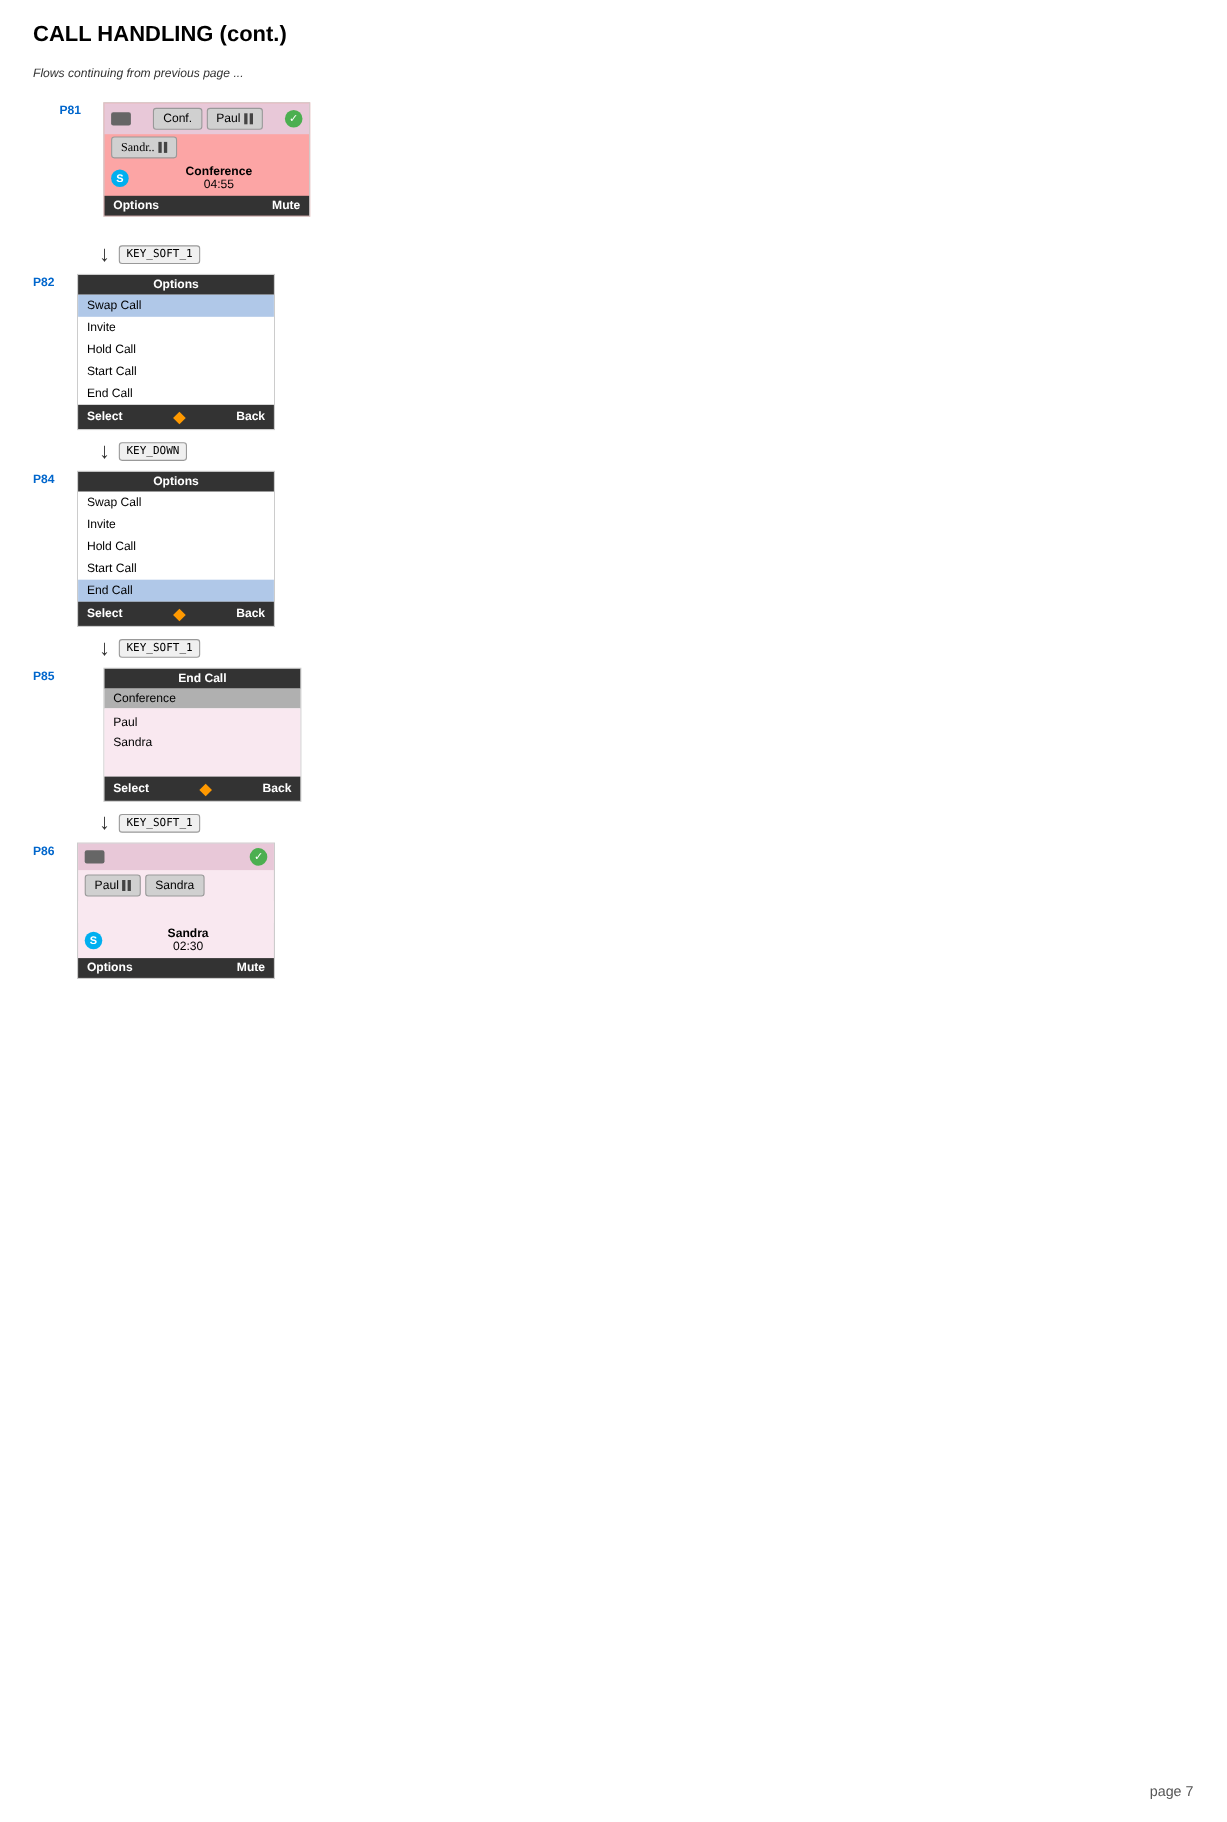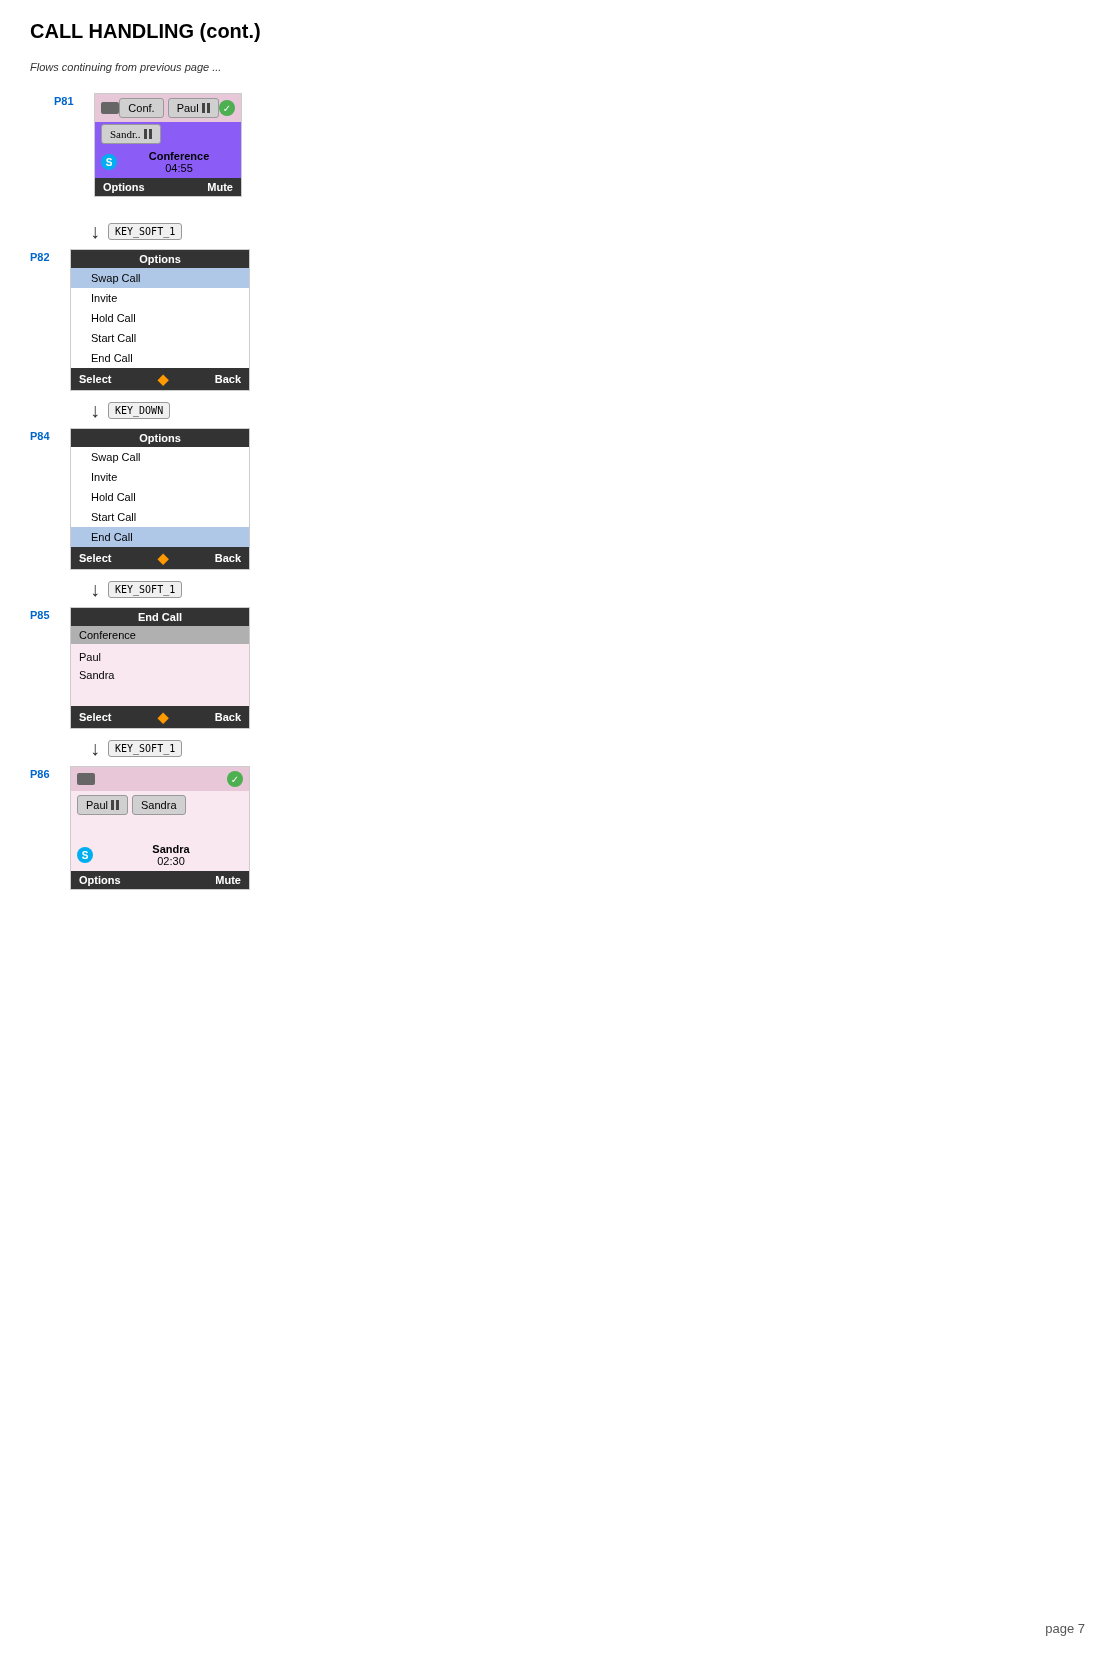--- a/index.html
+++ b/index.html
@@ -21,23 +21,23 @@
 
     .subtitle {
       font-size: 11px;
       color: #333;
       margin-bottom: 20px;
       font-style: italic;
     }
 
     
     .phone-screen {
-      width: 148px;
+      width: 188px;
       border: 1px solid #ccc;
-      background: #8b5cf6;
+      background: #fca5a5;
       position: relative;
     }
 
     .screen-header {
       background: #e8c8d8;
       display: flex;
       align-items: center;
       padding: 4px 6px;
       justify-content: space-between;
     }
@@ -179,21 +179,21 @@
       padding: 3px 0;
       font-size: 11px;
       font-weight: bold;
     }
 
     .options-list {
       background: #fff;
     }
 
     .options-item {
-      padding: 4px 20px;
+      padding: 4px 8px;
       font-size: 11px;
       color: #000;
     }
 
     .options-item.highlighted {
       background: #b0c8e8;
       color: #000;
     }
 
     
@@ -369,21 +369,21 @@
       </div>
     </div>
   </div>
 </div>
 
 <div class="arrow-down" style="margin-left:60px;">
   <span class="arrow-symbol">↓</span>
   <span class="key-badge">KEY_SOFT_1</span>
 </div>
 
-<div class="row-with-label" style="margin-bottom:8px;">
+<div class="row-with-label" style="margin-bottom:8px;gap:24px;">
   <div class="row-label">P85</div>
   <div style="margin-left:10px;">
     <div class="end-call-screen">
       <div class="end-call-title">End Call</div>
       <div class="end-call-subtitle">Conference</div>
       <div class="end-call-list">
         <div class="end-call-item">Paul</div>
         <div class="end-call-item">Sandra</div>
         <div class="end-call-item">&nbsp;</div>
       </div>

